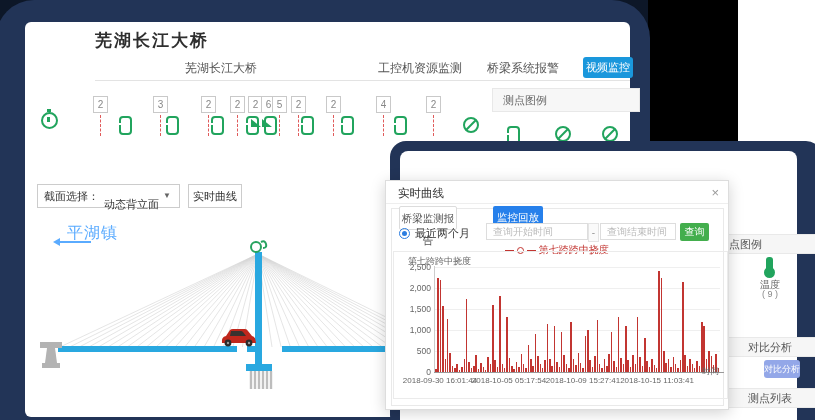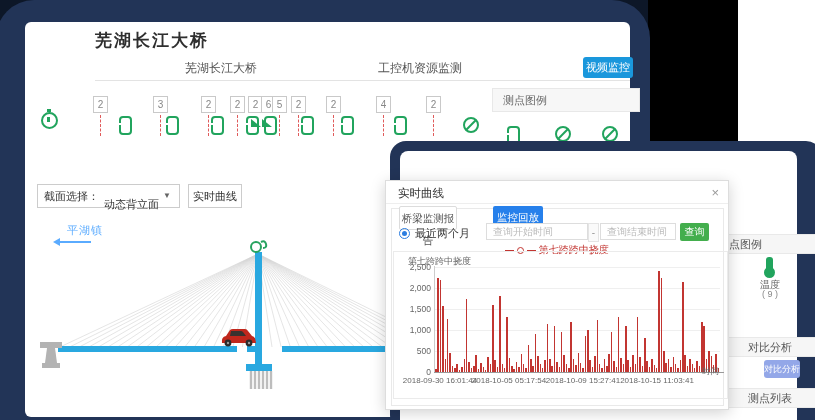--- a/index.html
+++ b/index.html
@@ -37,21 +37,21 @@
   
   #legend-panel-header{left:467px;top:66px;width:136px;height:22px;background:#f7f7f7;
     border:1px solid #e8e8e8;font-size:11px;color:#666;line-height:22px;padding-left:10px;}
   
   #section-group{left:12px;top:162px;width:141px;height:22px;border:1px solid #ccc;font-size:11px;color:#333;}
   #section-label{left:6px;top:0;line-height:22px;}
   #section-value{left:66px;top:8px;line-height:22px;}
   #section-caret{right:8px;top:0;line-height:22px;font-size:8px;color:#666;}
   #zoom-section-btn{left:163px;top:162px;width:52px;height:22px;border:1px solid #ccc;background:#fff;
     font-size:11px;color:#333;text-align:center;line-height:22px;cursor:pointer;}
-  #direction-label{left:42px;top:201px;font-size:11px;color:#5aabff;letter-spacing:1px;}
+  #direction-label{left:42px;top:201px;font-size:16px;color:#5aabff;letter-spacing:1px;}
   #direction-arrow{left:34px;top:219px;width:32px;height:2px;background:#5aabff;}
   #direction-arrow::before{content:"";position:absolute;left:-6px;top:-3px;width:0;height:0;
     border-right:7px solid #5aabff;border-top:4px solid transparent;border-bottom:4px solid transparent;}
   #bridge{left:0;top:218px;width:365px;height:170px;overflow:hidden;}
   
   #modal-page{left:400px;top:151px;width:397px;height:280px;background:#fff;border-radius:8px 8px 0 0;z-index:31;}
   .rc-bar{left:300px;width:97px;height:18px;background:#f6f6f6;border-top:1px solid #e9e9e9;
     border-bottom:1px solid #e9e9e9;font-size:11px;color:#555;line-height:18px;}
   #thermo{left:366px;top:106px;width:7px;height:13px;background:#21a45d;border-radius:3px 3px 0 0;}
   #thermo::after{content:"";position:absolute;left:-2px;top:10px;width:11px;height:11px;
@@ -105,20 +105,21 @@
 <div id="screen">
   <div class="abs" id="bg-black"></div>
   <div class="abs" id="bg-white"></div>
   <div class="abs" id="main-frame"></div>
 
   <div class="abs" id="main-window">
     <div class="abs" id="mw-title">芜湖长江大桥</div>
 
     <div class="abs mw-tab" style="left:160px;">芜湖长江大桥</div>
     <div class="abs mw-tab" style="left:353px;">工控机资源监测</div>
+    <div class="abs mw-tab" style="left:462px;">桥梁系统报警</div>
     <div class="abs" id="mw-divider"></div>
     <div class="abs" id="video-btn">视频监控</div>
 
     <div class="abs" id="stopwatch"></div>
     <div class="abs badge" style="left:68px;">2</div>
     <div class="abs badge" style="left:128px;">3</div>
     <div class="abs badge" style="left:176px;">2</div>
     <div class="abs badge" style="left:205px;">2</div>
     <div class="abs badge" style="left:223px;">2</div>
     <div class="abs badge" style="left:236px;">6</div>

